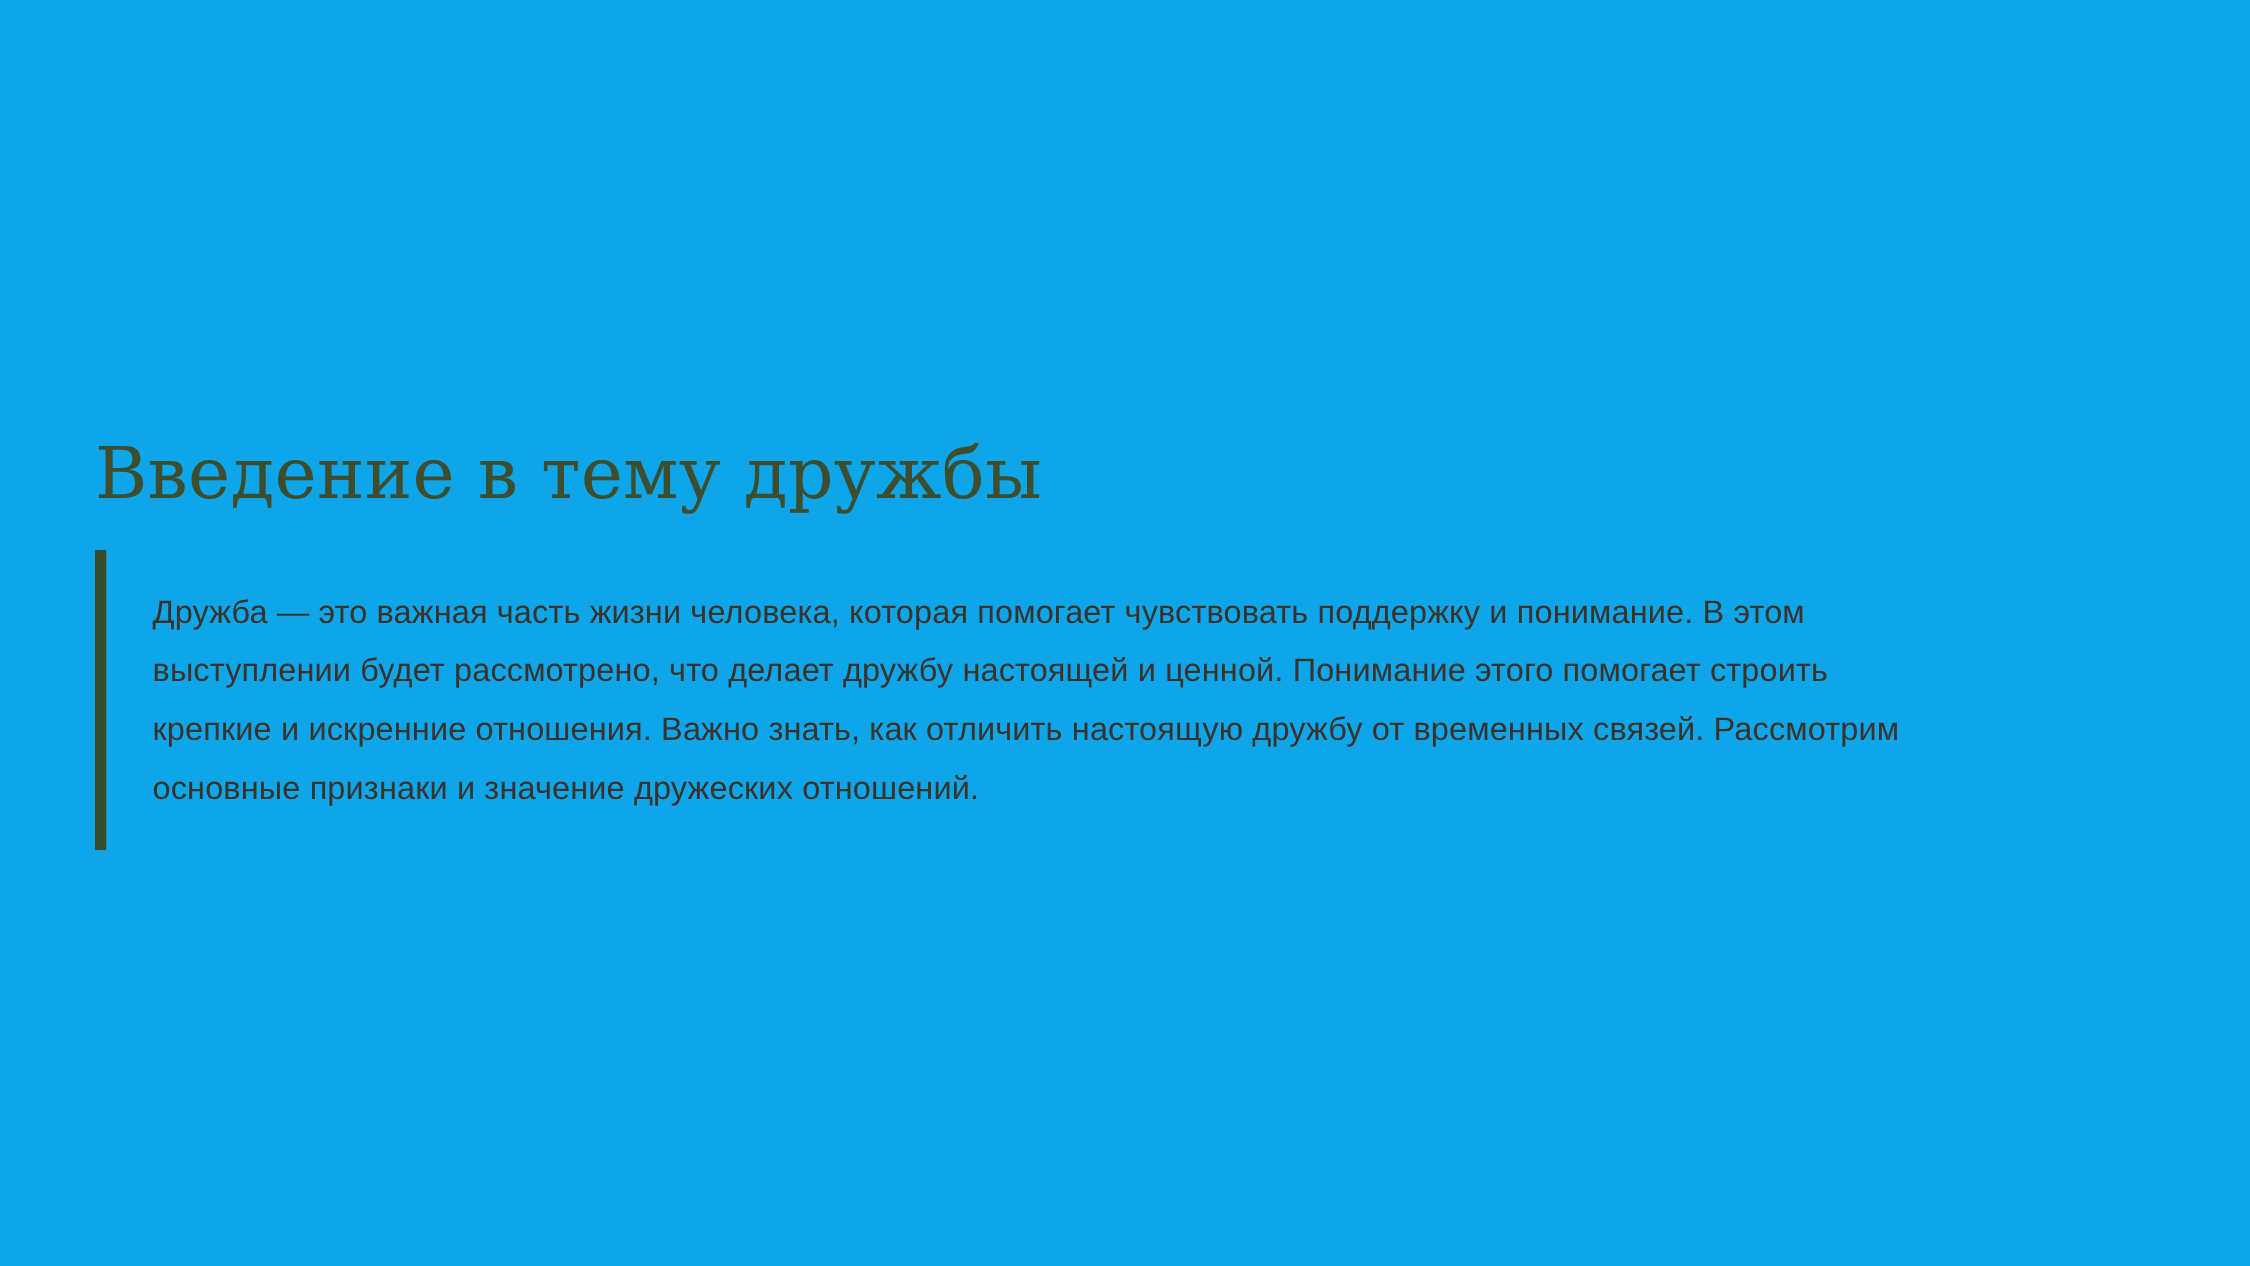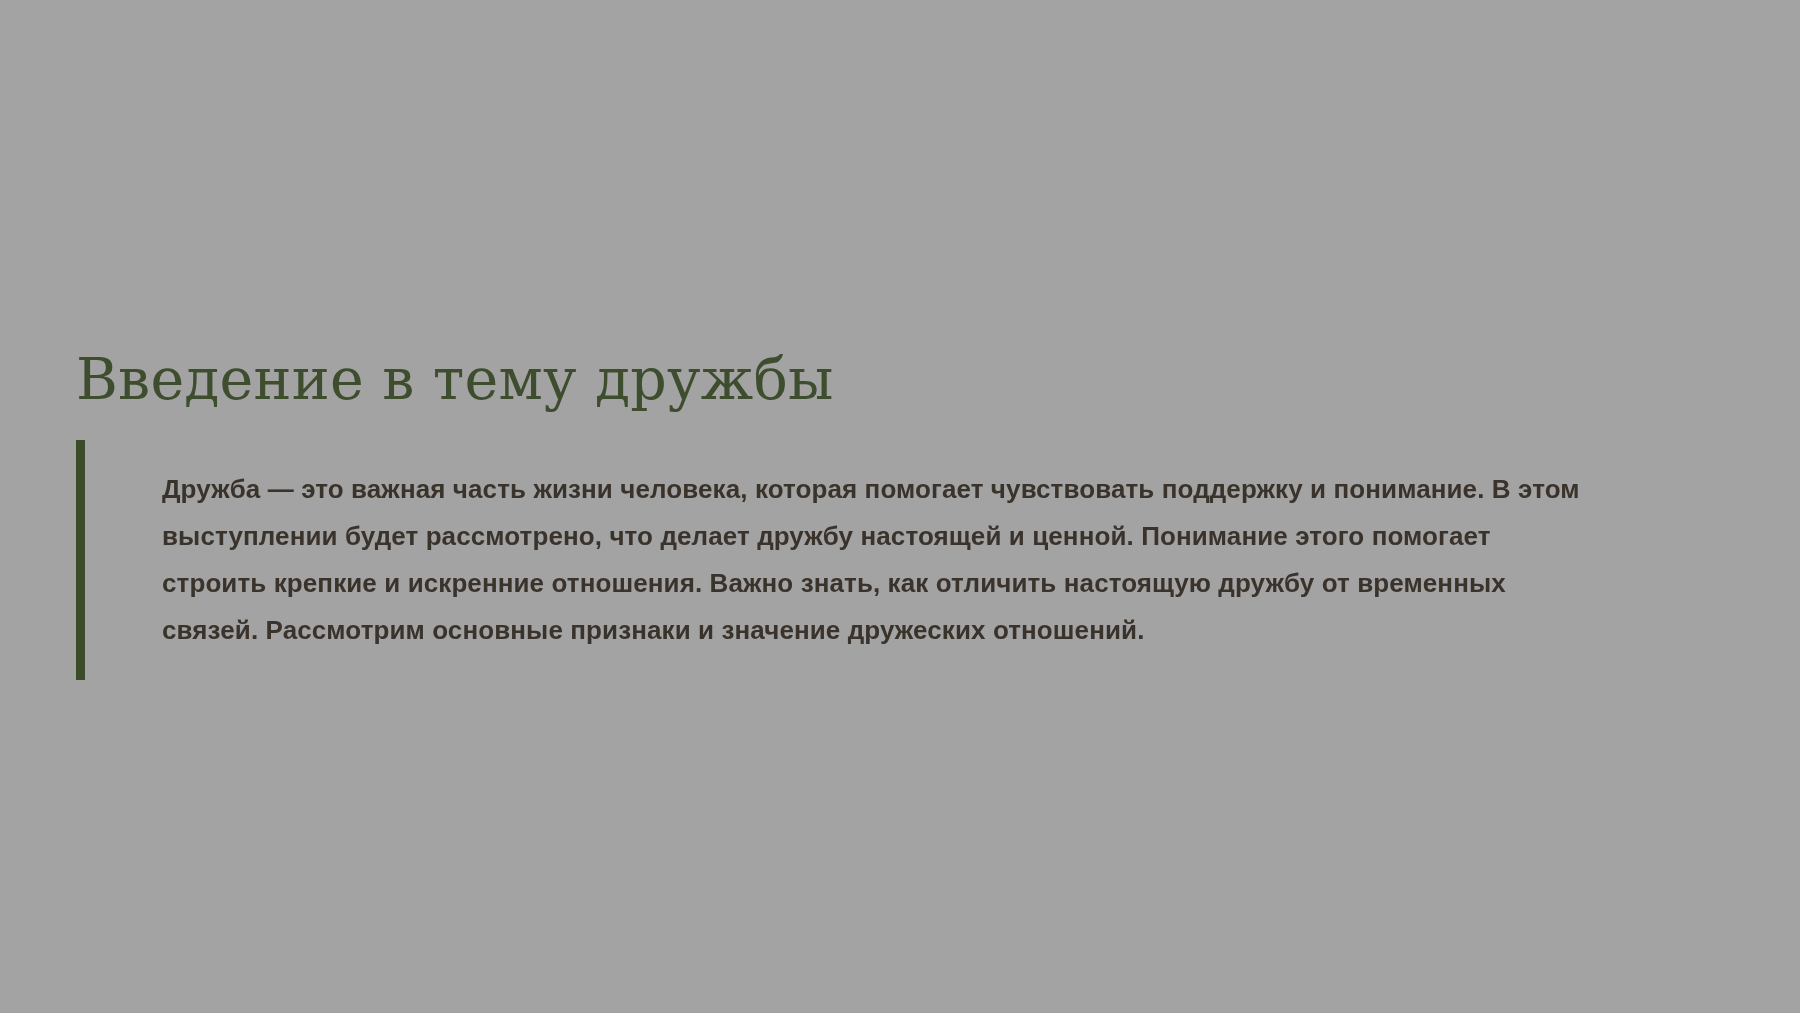--- a/index.html
+++ b/index.html
@@ -10,21 +10,21 @@
     width: 1800px;
     height: 1013px;
     background: #fdf4e4;
     font-family: "Liberation Sans", sans-serif;
     overflow: hidden;
   }
   .slide {
     position: relative;
     width: 1800px;
     height: 1013px;
-    background: #a3a3a3;
+    background: #0ea5e9;
     box-sizing: border-box;
   }
   .content-block {
     position: absolute;
     left: 76px;
     top: 348px;
     width: 1640px;
   }
   .slide-title {
     font-family: "DejaVu Serif", "Liberation Serif", serif;
@@ -46,24 +46,23 @@
     background: #3b4b2a;
     border-radius: 0;
   }
   .body-text {
     flex: 1 1 auto;
     padding-left: 37px;
     font-family: "Liberation Sans", "DejaVu Sans", sans-serif;
     font-size: 26px;
     line-height: 47px;
     color: #3a332c;
-    font-weight: 700;
+    font-weight: 400;
     letter-spacing: 0.1px;
     max-width: 1430px;
-    margin-left: 40px;
   }
 </style>
 </head>
 <body>
 
 <div class="slide">
 
   <div class="content-block">
 
     <h1 class="slide-title">Введение в тему дружбы</h1>

